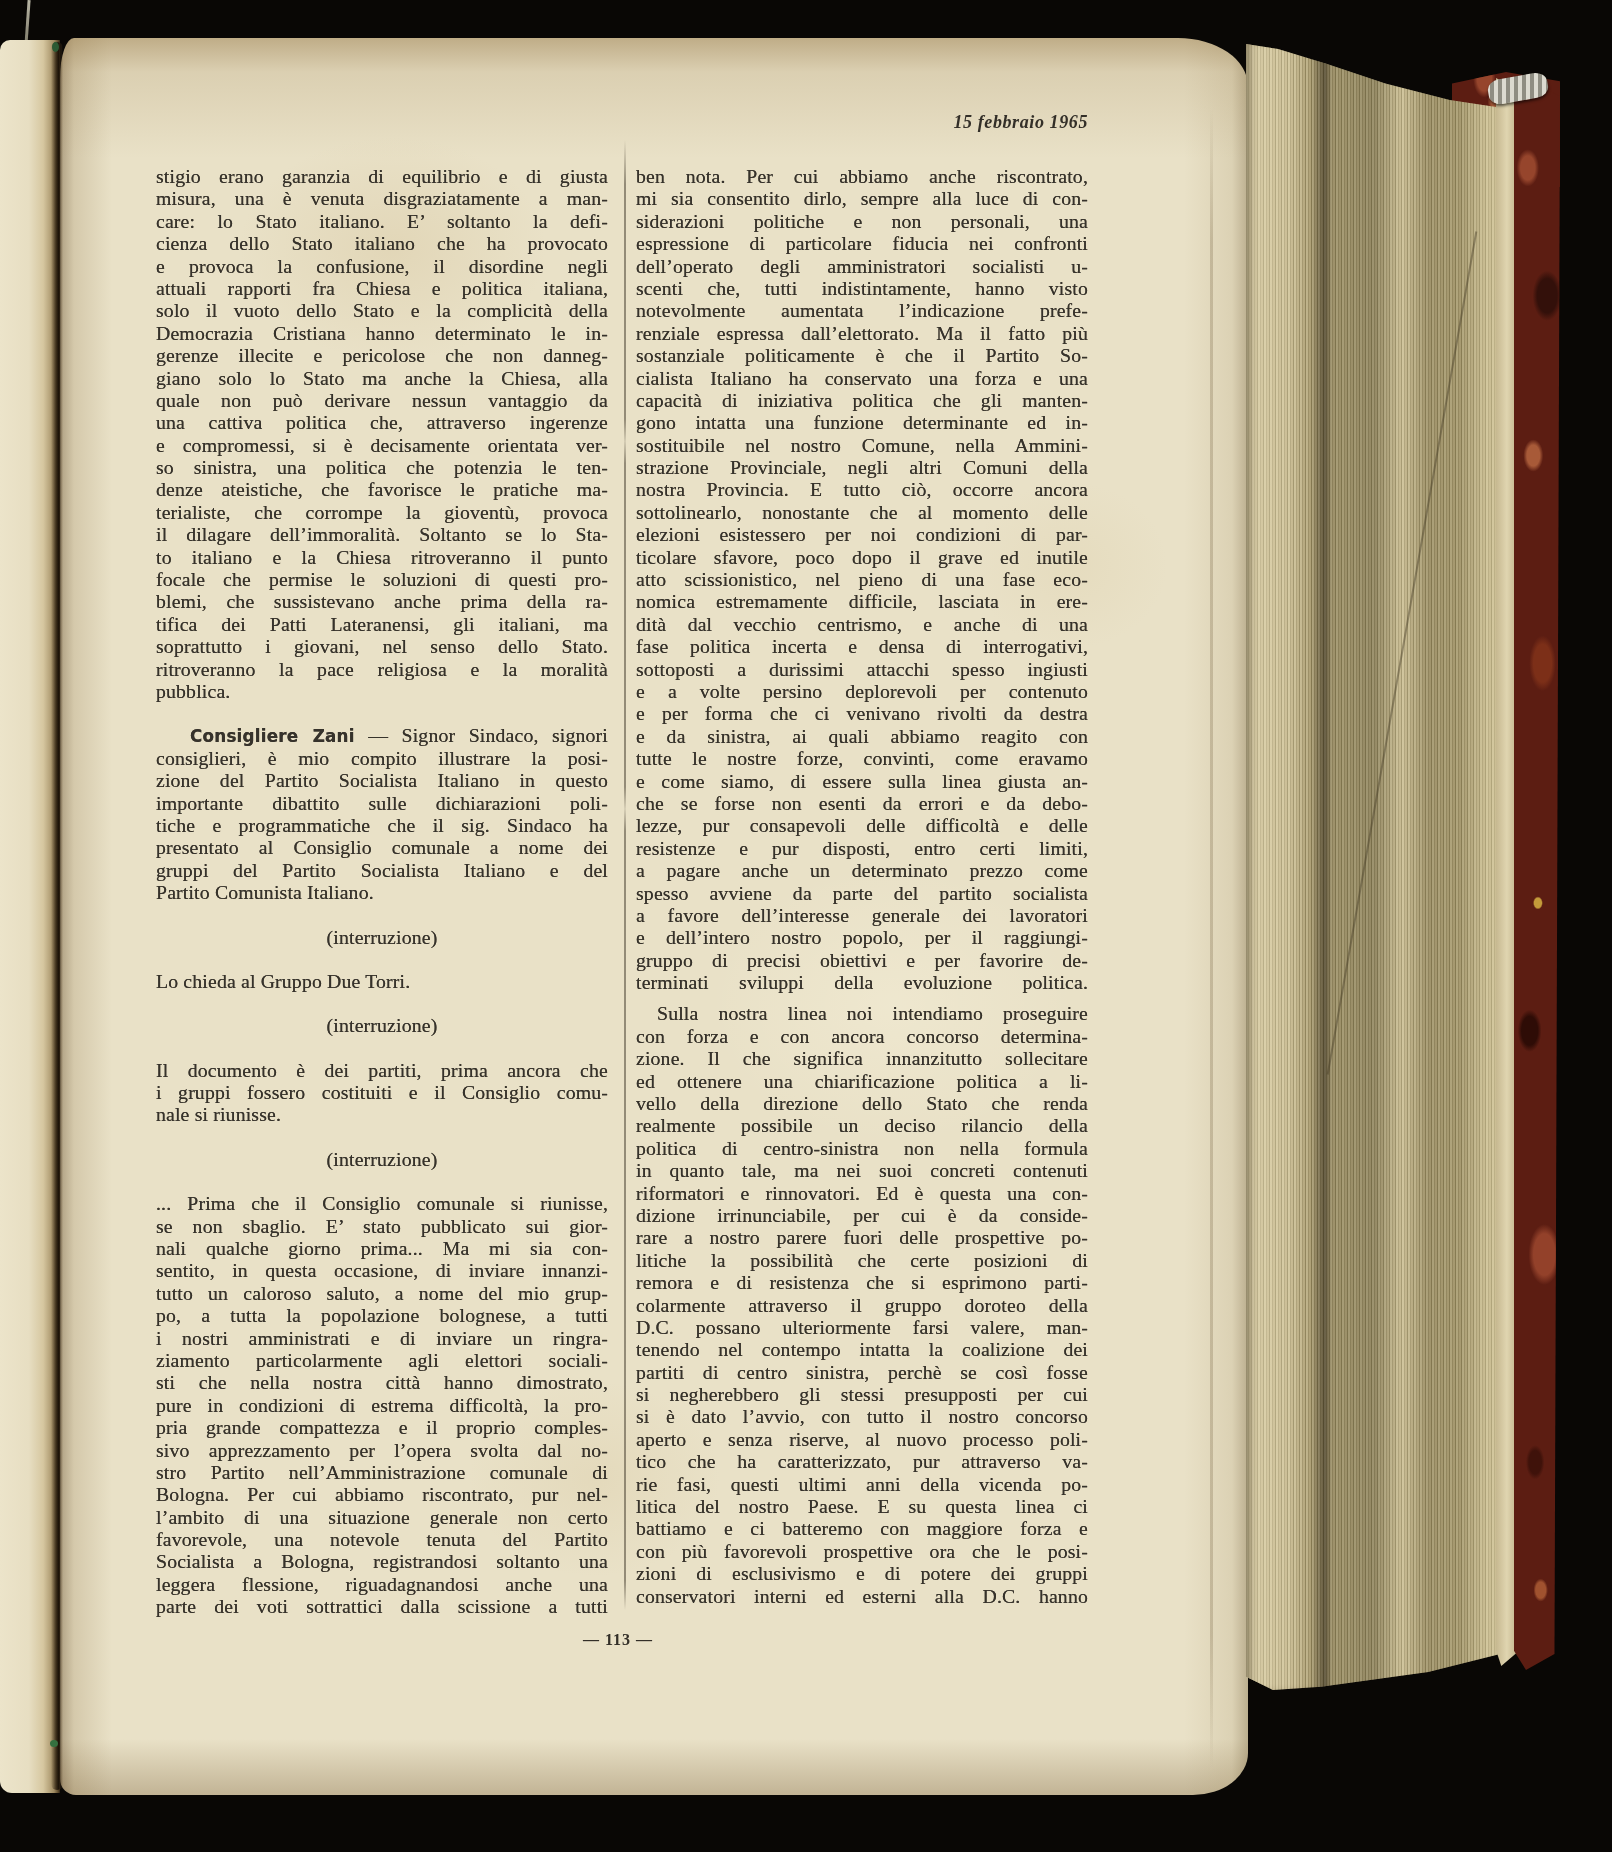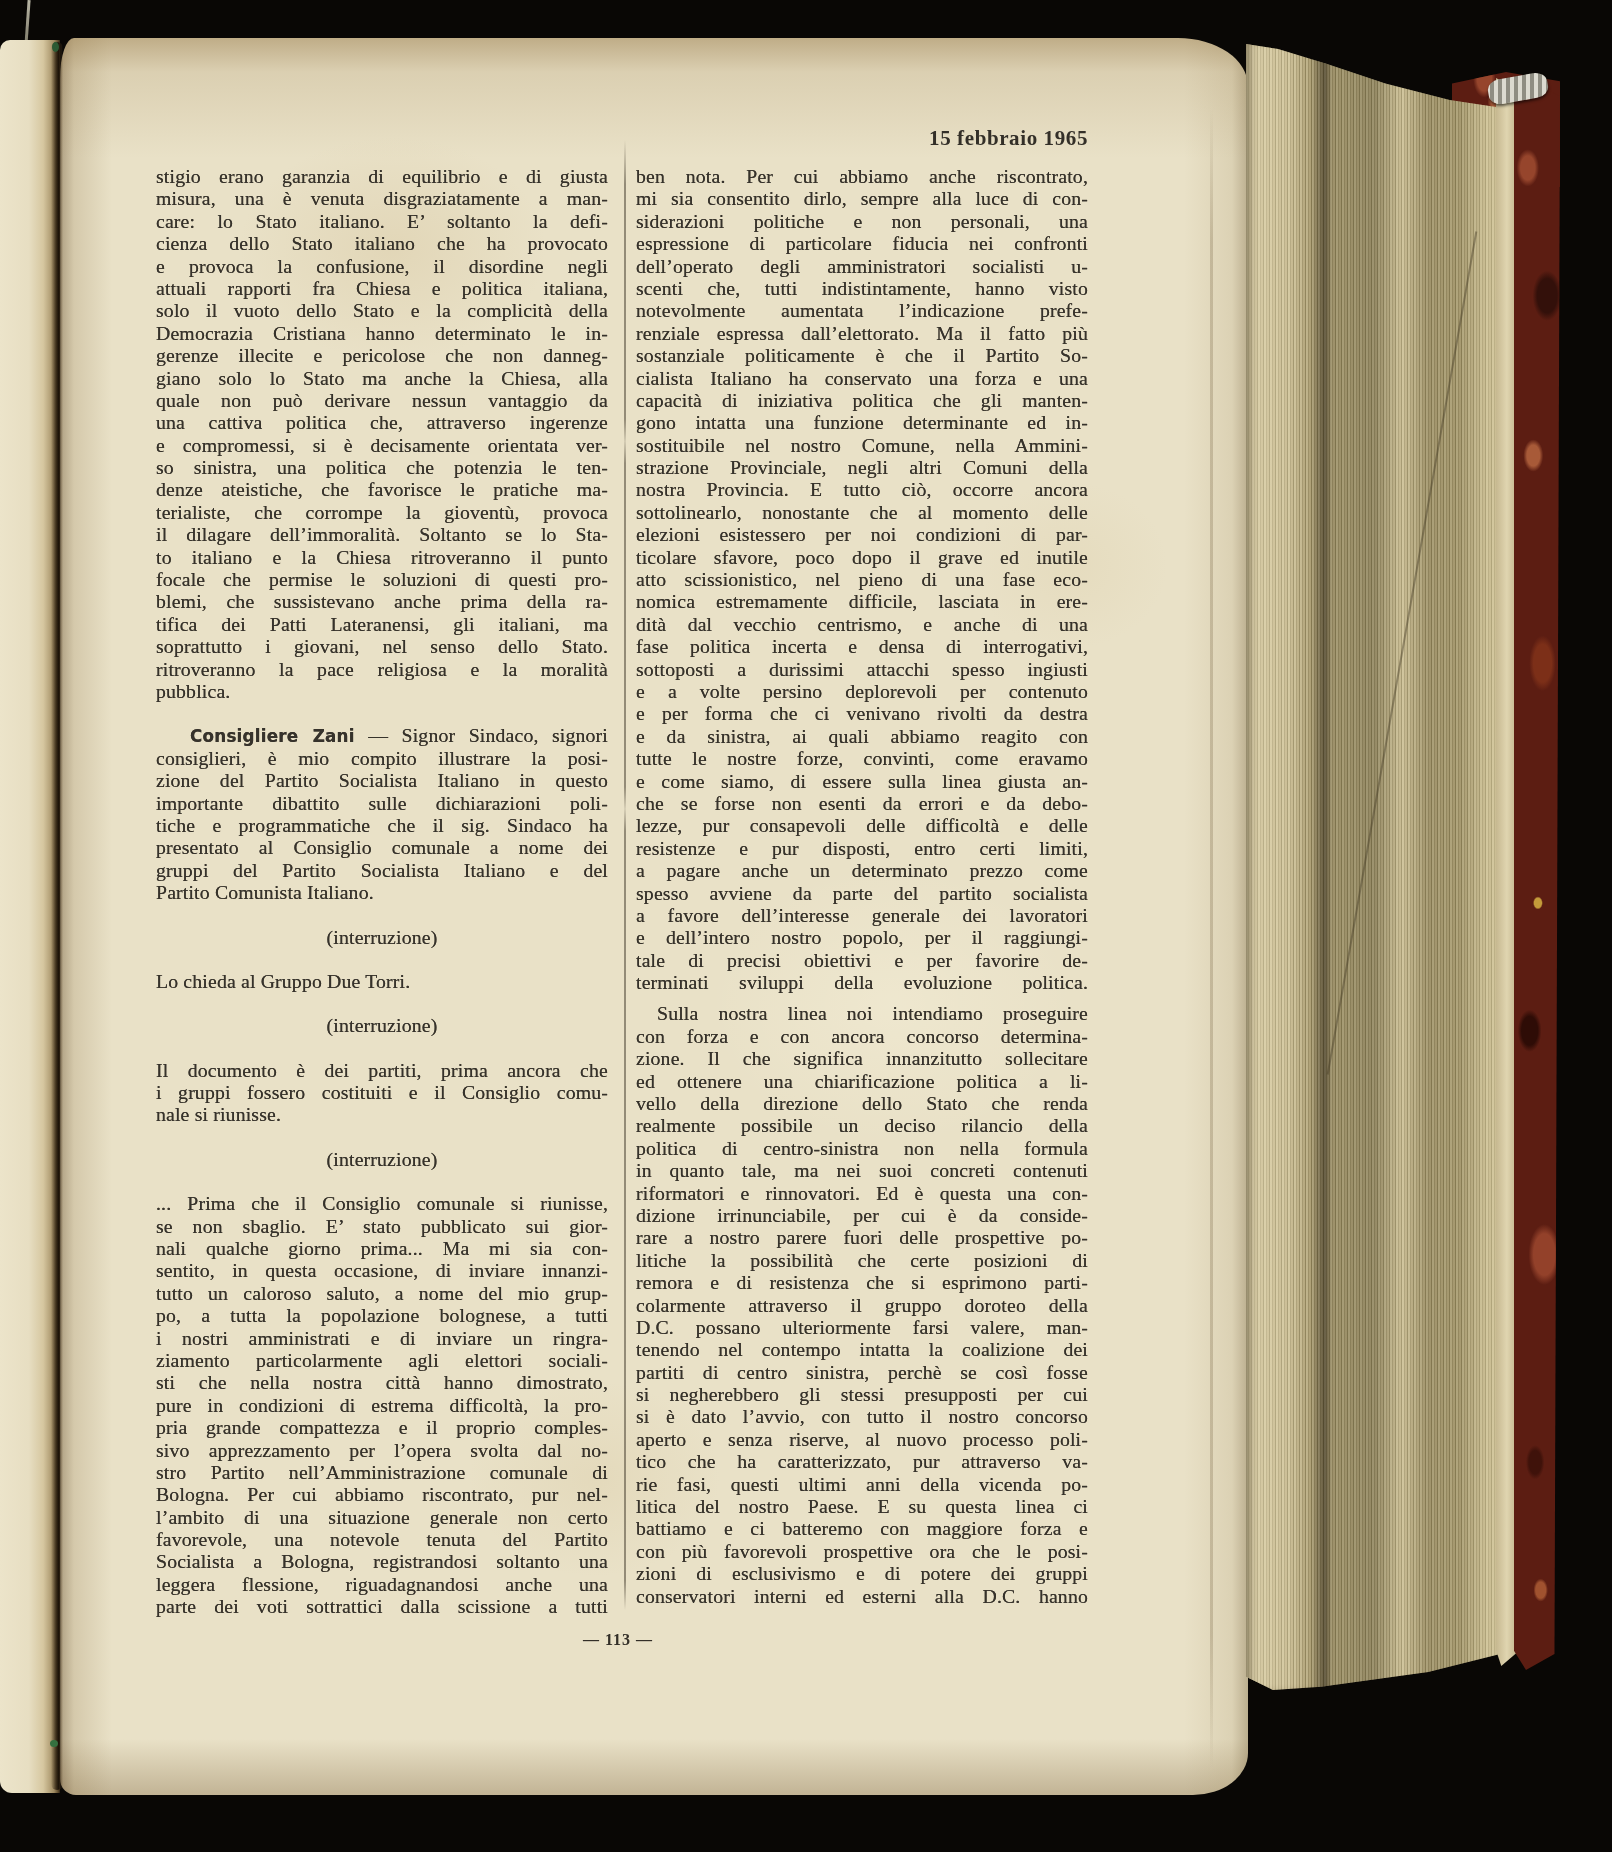--- a/index.html
+++ b/index.html
@@ -47,22 +47,22 @@
   }
 
   
   .curl-line{
     position:absolute;left:1150px;top:70px;width:3px;height:1660px;
     background:linear-gradient(180deg,rgba(110,90,55,0),rgba(110,90,55,.26) 8%,rgba(110,90,55,.26) 92%,rgba(110,90,55,0));
   }
 
   
   .header-date{
-    position:absolute;left:576px;top:88px;width:452px;
-    text-align:right;font-weight:700;font-size:21px;
+    position:absolute;left:576px;top:74px;width:452px;
+    text-align:right;font-style:italic;font-weight:700;font-size:18px;
     color:#332f28;letter-spacing:.6px;
   }
   .divider{
     position:absolute;left:564px;top:102px;width:2px;height:1470px;
     background:linear-gradient(180deg,
       rgba(62,54,40,0) 0,rgba(62,54,40,.5) 3%,
       rgba(62,54,40,.5) 19%,rgba(62,54,40,.12) 20.5%,
       rgba(62,54,40,.5) 22%,rgba(62,54,40,.5) 44%,
       rgba(62,54,40,.1) 45.5%,rgba(62,54,40,.5) 47%,
       rgba(62,54,40,.5) 98%,rgba(62,54,40,0) 100%);
@@ -253,21 +253,21 @@
         <div class="ln">e da sinistra, ai quali abbiamo reagito con</div>
         <div class="ln">tutte le nostre forze, convinti, come eravamo</div>
         <div class="ln">e come siamo, di essere sulla linea giusta an-</div>
         <div class="ln">che se forse non esenti da errori e da debo-</div>
         <div class="ln">lezze, pur consapevoli delle difficoltà e delle</div>
         <div class="ln">resistenze e pur disposti, entro certi limiti,</div>
         <div class="ln">a pagare anche un determinato prezzo come</div>
         <div class="ln">spesso avviene da parte del partito socialista</div>
         <div class="ln">a favore dell’interesse generale dei lavoratori</div>
         <div class="ln">e dell’intero nostro popolo, per il raggiungi-</div>
-        <div class="ln">tale di precisi obiettivi e per favorire de-</div>
+        <div class="ln">gruppo di precisi obiettivi e per favorire de-</div>
         <div class="ln">terminati sviluppi della evoluzione politica.</div>
         <div class="ln" style="margin-top: 9px; margin-left: 21px;">Sulla nostra linea noi intendiamo proseguire</div>
         <div class="ln">con forza e con ancora concorso determina-</div>
         <div class="ln">zione. Il che significa innanzitutto sollecitare</div>
         <div class="ln">ed ottenere una chiarificazione politica a li-</div>
         <div class="ln">vello della direzione dello Stato che renda</div>
         <div class="ln">realmente possibile un deciso rilancio della</div>
         <div class="ln">politica di centro-sinistra non nella formula</div>
         <div class="ln">in quanto tale, ma nei suoi concreti contenuti</div>
         <div class="ln">riformatori e rinnovatori. Ed è questa una con-</div>

